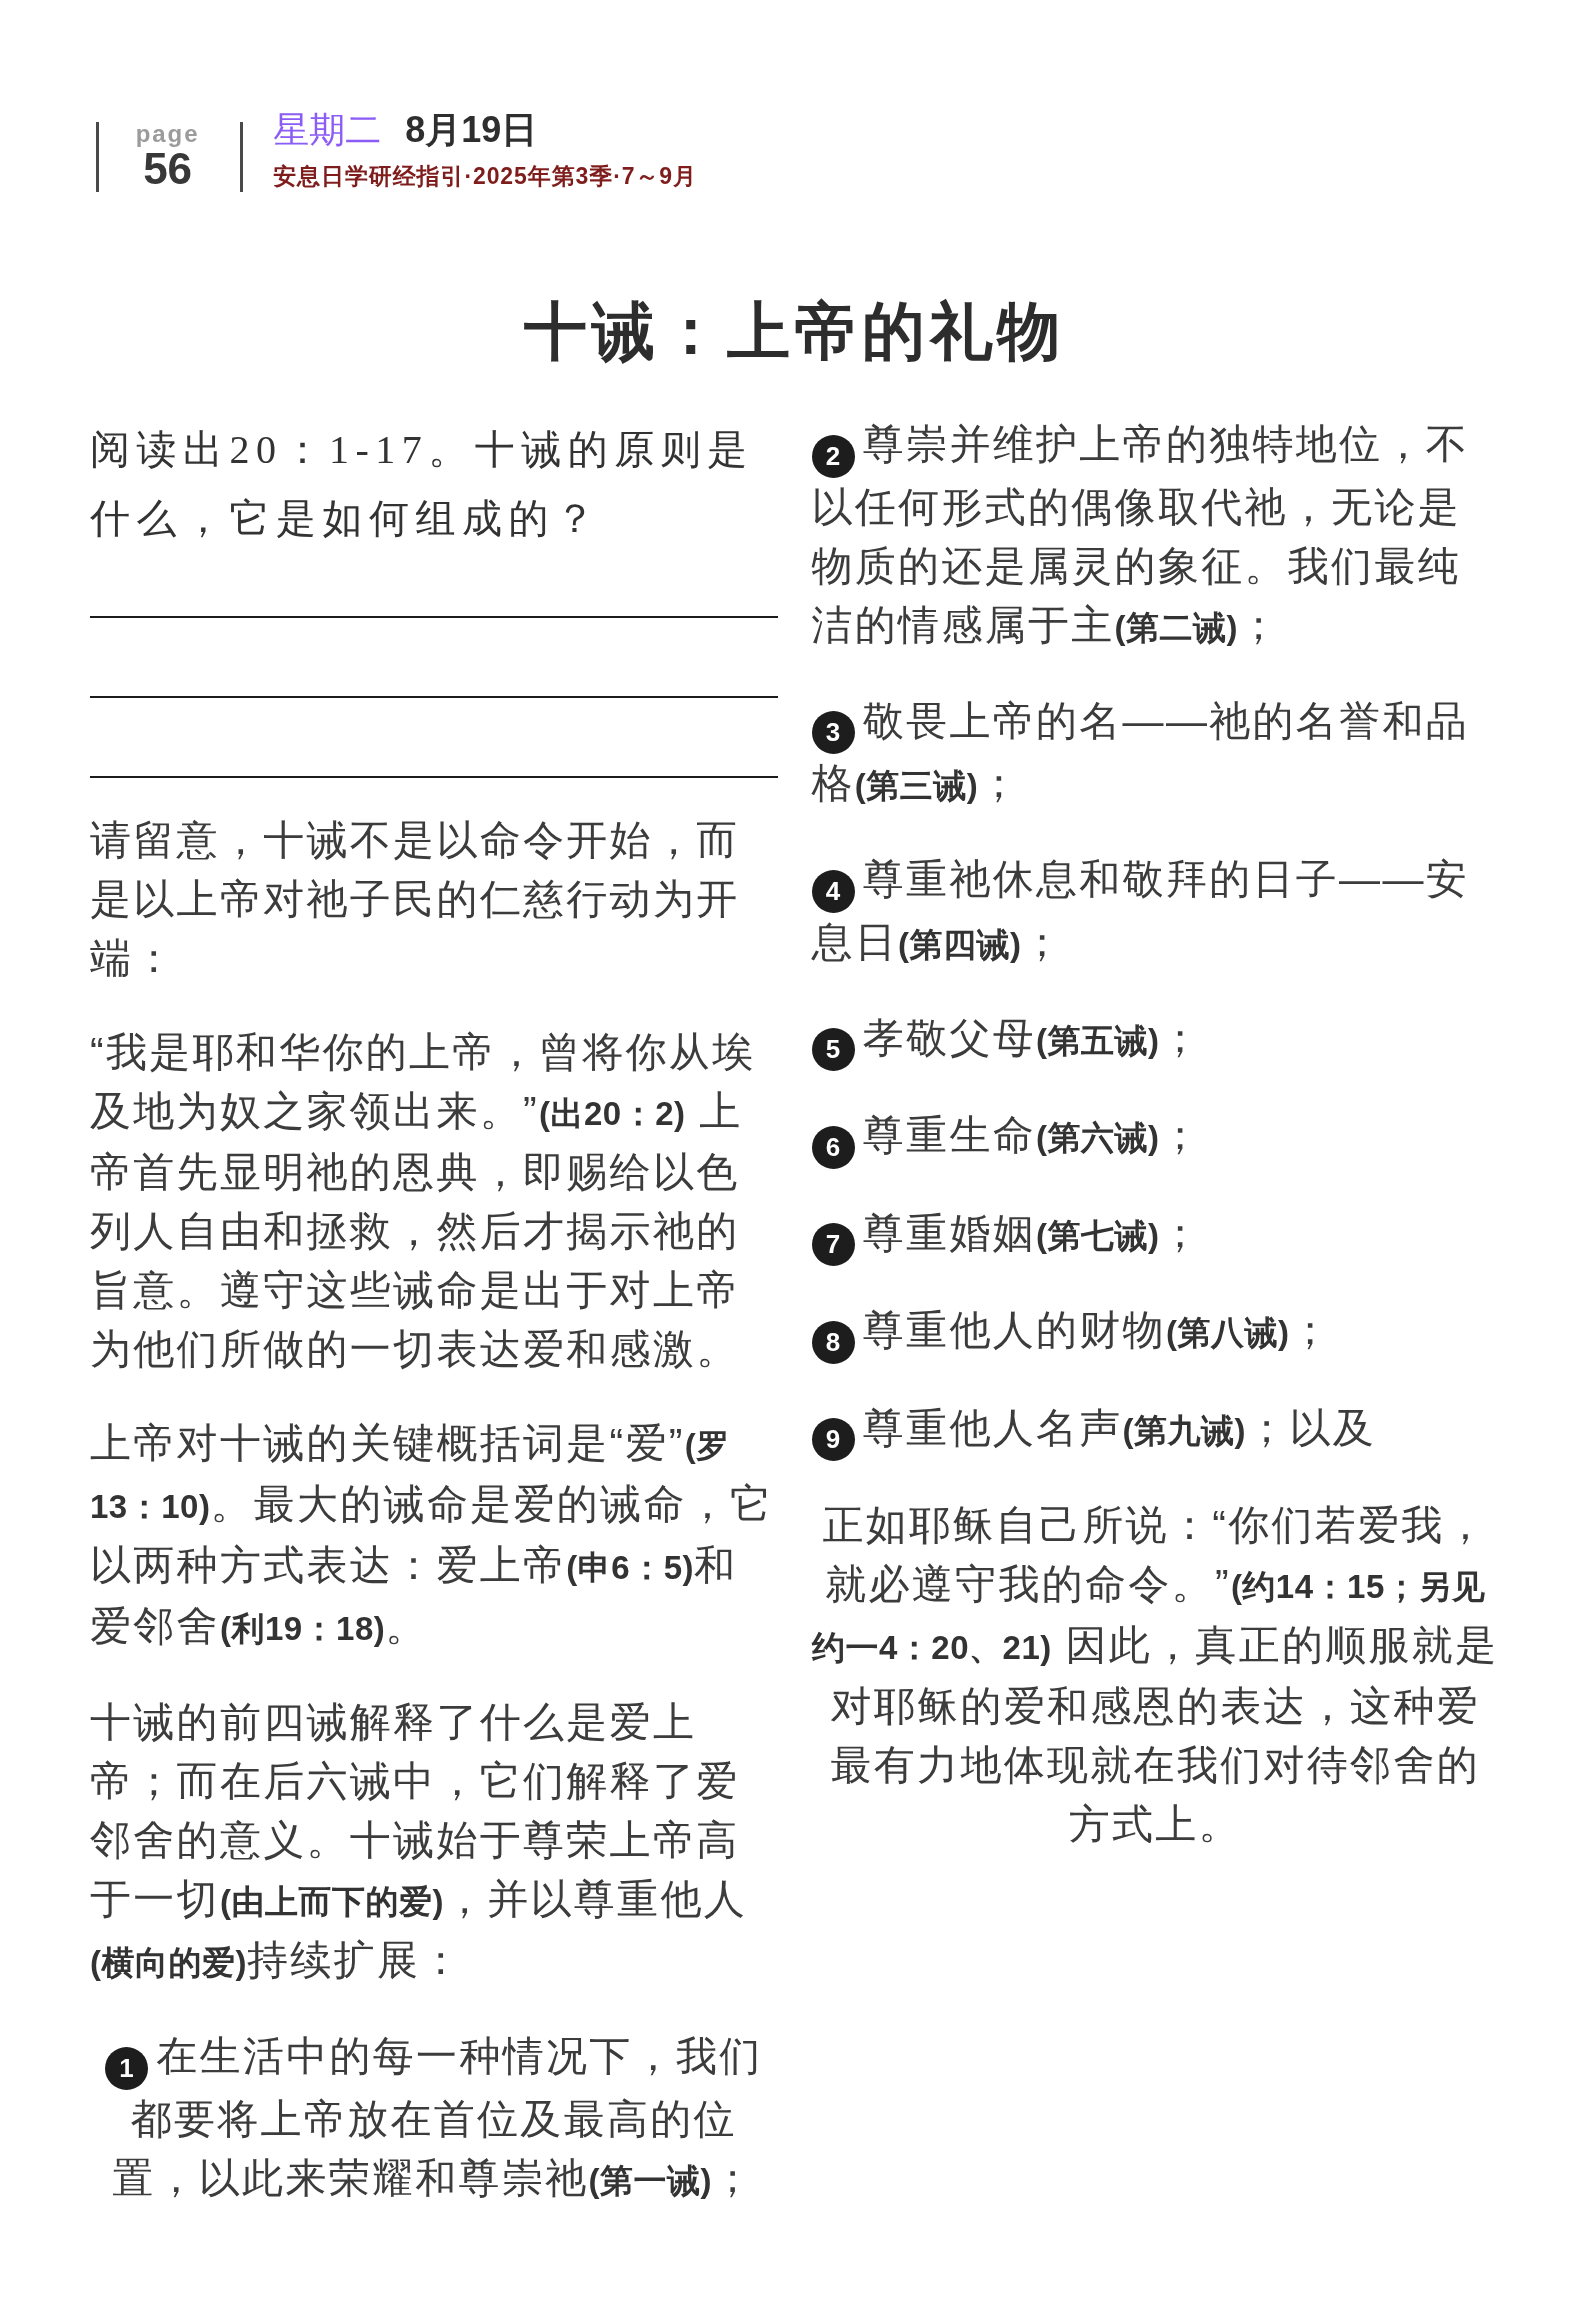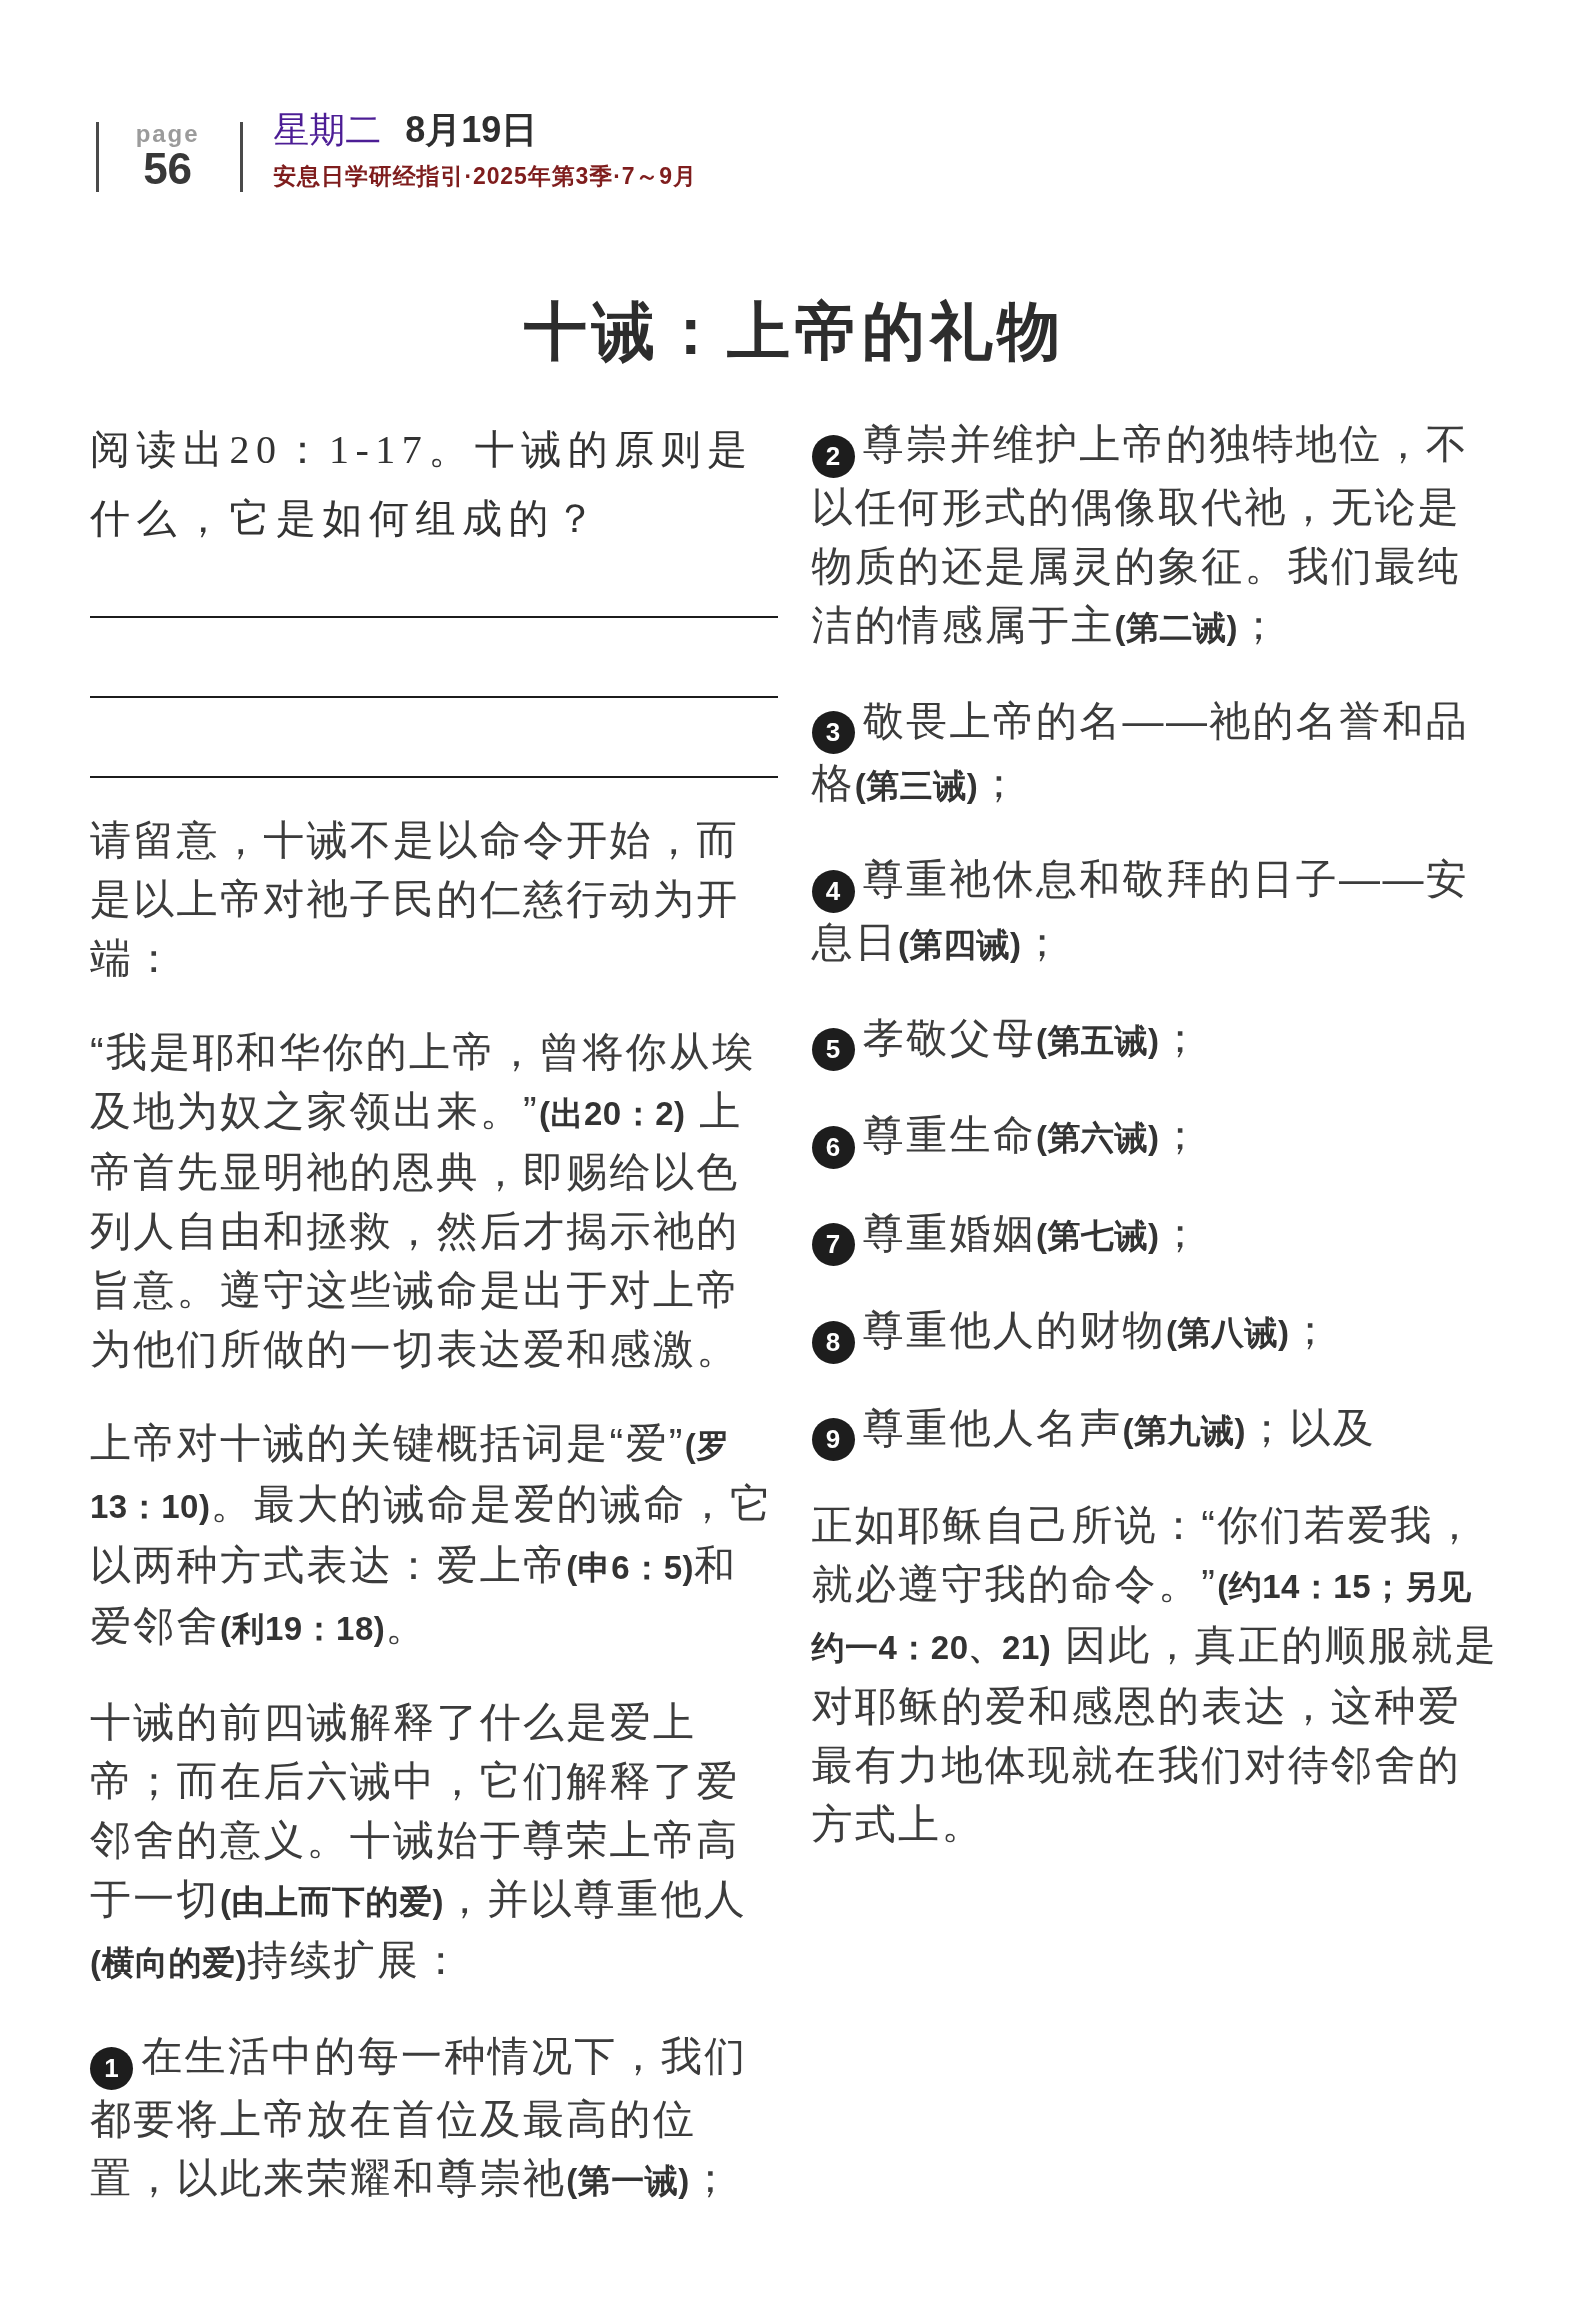--- a/index.html
+++ b/index.html
@@ -20,21 +20,21 @@
   .page-block{margin:0 41px 0 37px;text-align:center;}
   .page-label{
     font-size:24px;font-weight:bold;color:#9b9b9b;
     letter-spacing:1.9px;line-height:24px;
   }
   .page-number{
     font-size:44px;font-weight:bold;color:#383838;line-height:46px;
   }
   .date-block{margin-left:30px;}
   .date-line{line-height:41px;white-space:nowrap;}
-  .weekday{font-size:36px;color:#4c1d95;margin-right:24px;margin-top:37px;}
+  .weekday{font-size:36px;color:#8b5cf6;margin-right:24px;margin-top:37px;}
   .date{font-size:36px;font-weight:bold;color:#2e2e2e;}
   .guide-line{
     margin-top:3.7px;font-size:23px;font-weight:bold;color:#7f1d1d;
     letter-spacing:0.9px;white-space:nowrap;
   }
   
   .title{
     position:absolute;top:289px;left:0;width:100%;
     text-align:center;
     font-family:Liberation Mono, monospace;
@@ -53,21 +53,21 @@
     font-size:40px;line-height:69px;letter-spacing:6.5px;
     color:#333333;margin:0 0 9.3px 0;
   }
   .answer-lines{margin:0 0 33px 0;}
   .answer-line{height:78px;border-bottom:2.8px solid #1c1c1c;}
   .answer-line.first{height:54px;}
   .para{
     font-size:41px;line-height:59px;letter-spacing:2.3px;
     color:#3c3c3c;margin:0 0 35px 0;
   }
-  .para:last-child{margin-bottom:0;}
+  .para:last-child{margin-bottom:0;text-align:center;}
   .ref{font-weight:bold;font-size:33px;letter-spacing:0.5px;color:#333;}
   .badge{
     display:inline-flex;width:43px;height:43px;border-radius:50%;
     background:#1d1d1d;color:#ffffff;
     align-items:center;justify-content:center;
     font-weight:bold;font-size:26px;letter-spacing:0;
     margin-right:8.3px;vertical-align:-6.5px;
   }
 </style>
 </head>

